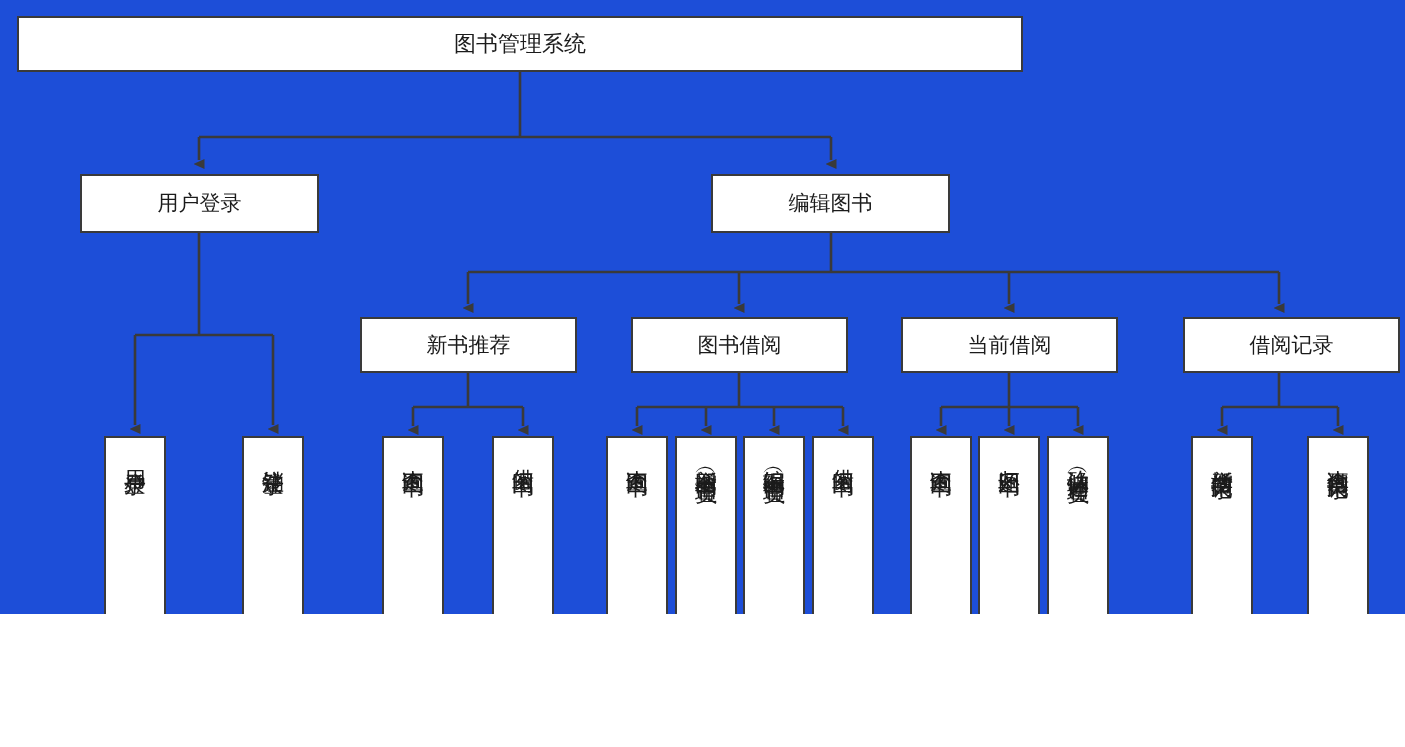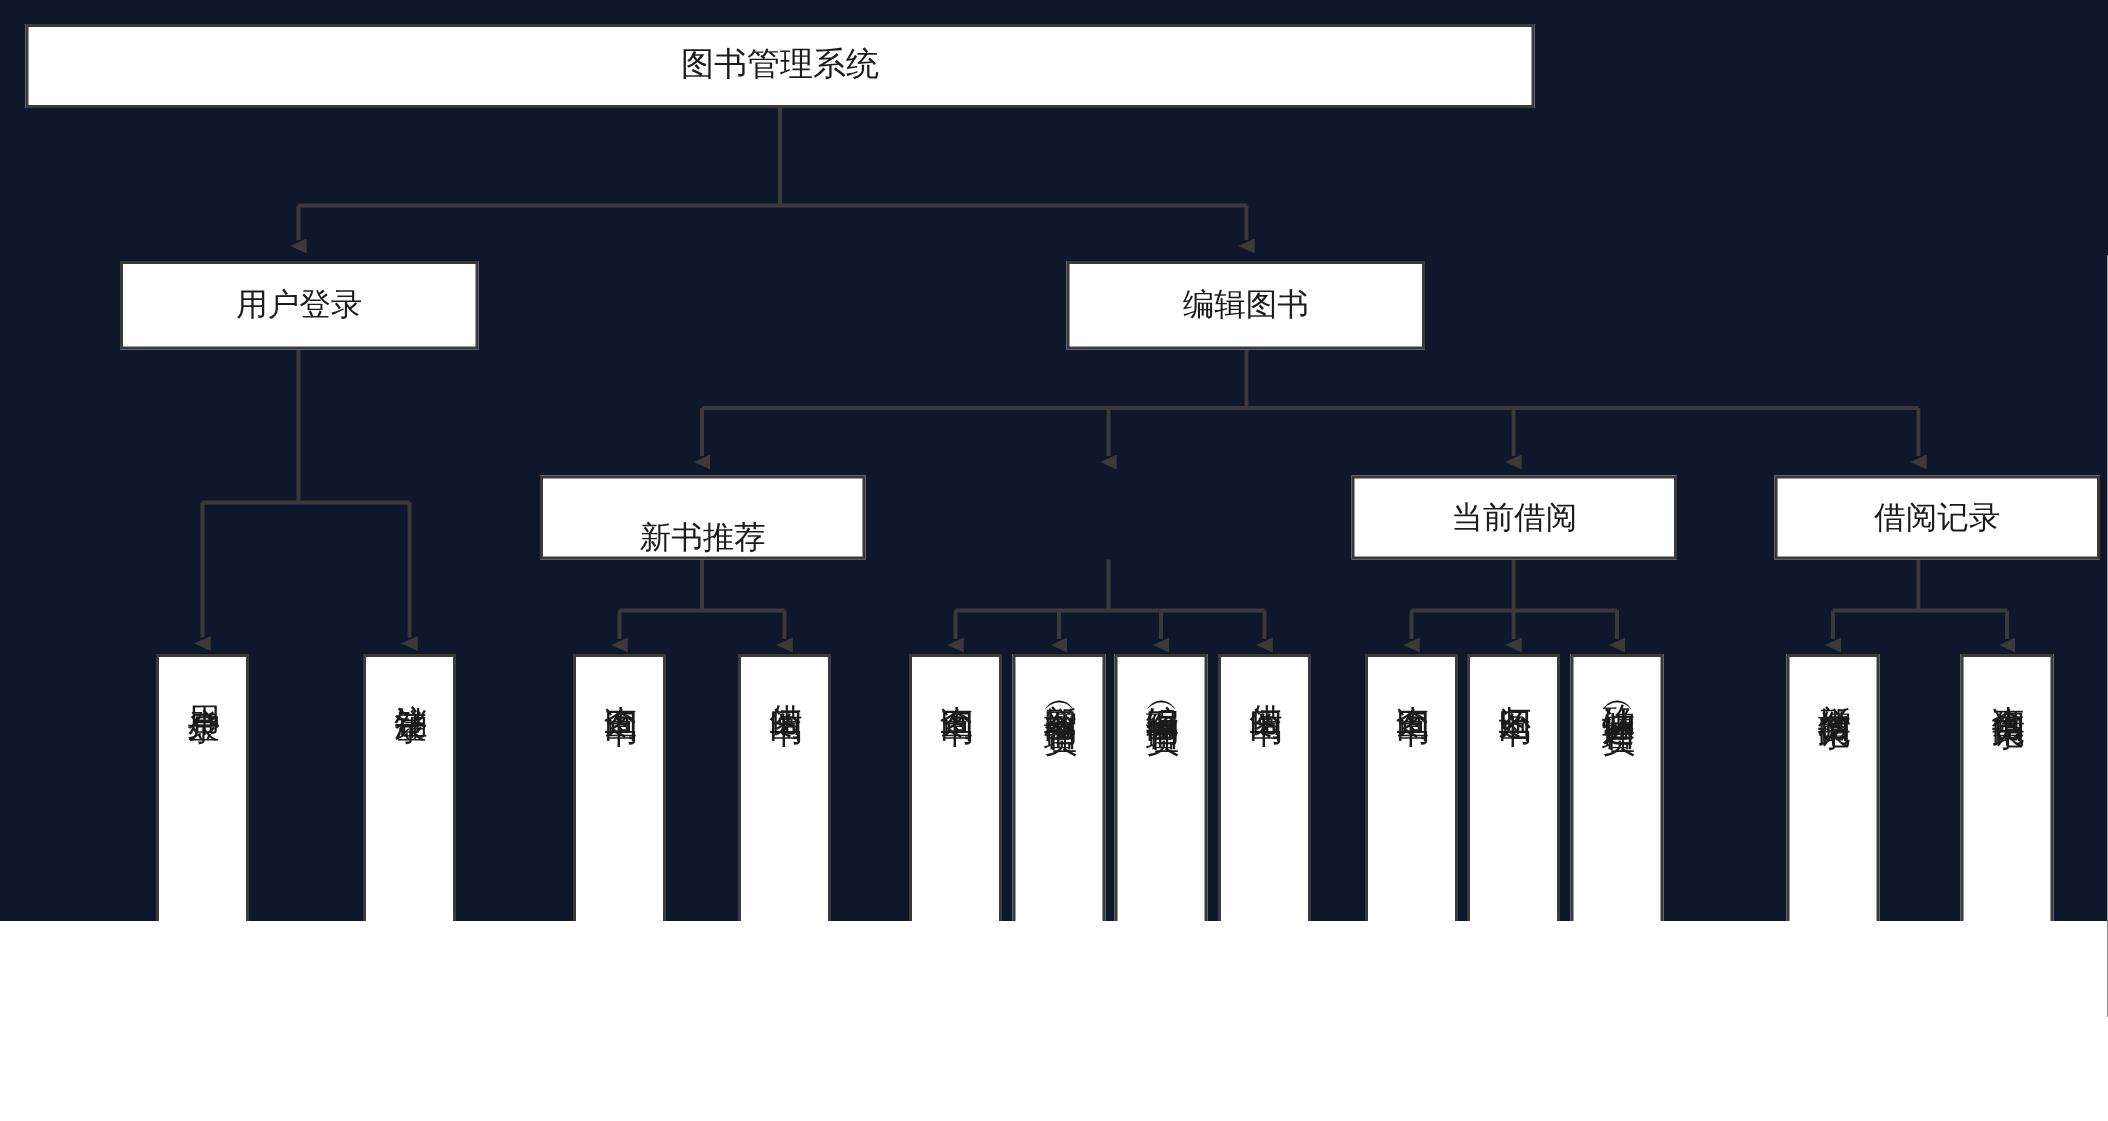--- a/index.html
+++ b/index.html
@@ -8,21 +8,21 @@
     padding: 0;
     background: #ffffff;
   }
   body {
     font-family: "DejaVu Sans", "Liberation Sans", sans-serif;
   }
   #canvas {
     position: relative;
     width: 1405px;
     height: 614px;
-    background: #0f172a;
+    background: #1d4ed8;
     overflow: hidden;
   }
   svg.edges {
     position: absolute;
     left: 0;
     top: 0;
     width: 1405px;
     height: 747px;
     pointer-events: none;
   }
@@ -126,22 +126,25 @@
     <span class="label">图书管理系统</span>
   </div>
 
   <div class="node h" style="left:80px; top:174px; width:239px; height:59px;">
     <span class="label">用户登录</span>
   </div>
   <div class="node h" style="left:711px; top:174px; width:239px; height:59px;">
     <span class="label">编辑图书</span>
   </div>
 
-  <div class="node h" style="left:360px; top:317px; width:217px; height:56px;align-items:flex-end;">
+  <div class="node h" style="left:360px; top:317px; width:217px; height:56px;">
     <span class="label">新书推荐</span>
+  </div>
+  <div class="node h" style="left:631px; top:317px; width:217px; height:56px;">
+    <span class="label">图书借阅</span>
   </div>
   <div class="node h" style="left:901px; top:317px; width:217px; height:56px;">
     <span class="label">当前借阅</span>
   </div>
   <div class="node h" style="left:1183px; top:317px; width:217px; height:56px;">
     <span class="label">借阅记录</span>
   </div>
 
   <div class="node v" style="left:104px; top:436px; width:62px; height:299px;">
     <span class="label">用户登录</span>

